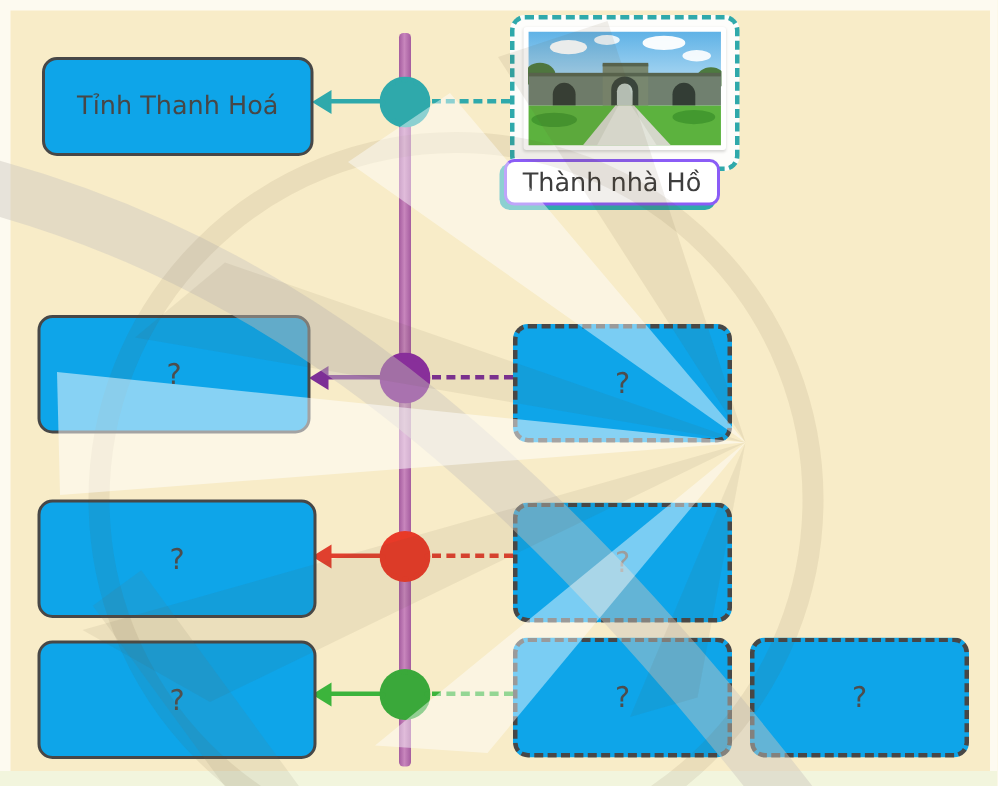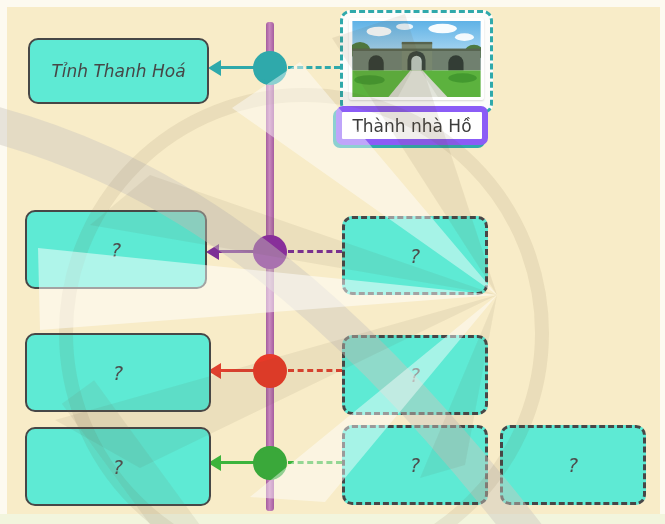--- a/index.html
+++ b/index.html
@@ -43,23 +43,23 @@
   .t-purple{border-color:#7d2f96;color:#7d2f96;}
   .t-red   {border-color:#e0402e;color:#e0402e;}
   .t-green {border-color:#3cb43c;color:#3cb43c;}
   .arrow-head.t-teal  {border-right-color:#2fa9ab;border-top-color:transparent;border-bottom-color:transparent;}
   .arrow-head.t-purple{border-right-color:#7d2f96;border-top-color:transparent;border-bottom-color:transparent;}
   .arrow-head.t-red   {border-right-color:#e0402e;border-top-color:transparent;border-bottom-color:transparent;}
   .arrow-head.t-green {border-right-color:#3cb43c;border-top-color:transparent;border-bottom-color:transparent;}
 
   
   .box{
-    position:absolute;background:#5eead4;border-radius:10px;z-index:10;
+    position:absolute;background:#0ea5e9;border-radius:10px;z-index:10;
     display:flex;align-items:center;justify-content:center;
-    color:#474747;font-size:17px;text-align:center;font-style:italic;
+    color:#474747;font-size:17px;text-align:center;
   }
   .box.solid{border:2px solid;}
   .box.dashed{border:3px dashed;}
   .b-teal-light  {border-color:#a8d6ce;}
   .b-purple-light{border-color:#c9a2d6;}
   .b-red-light   {border-color:#e8816c;}
   .b-green-light {border-color:#6bc36b;}
   .b-purple{border-color:#8d2da3;}
   .b-red   {border-color:#df3e2d;}
   .b-green {border-color:#3cb43c;}
@@ -68,21 +68,21 @@
   
   .img-card{
     position:absolute;left:340px;top:10px;width:147px;height:98px;
     border:3px dashed #2fa9ab;border-radius:10px;background:#fdfdfb;z-index:10;
     display:flex;align-items:flex-start;justify-content:center;
   }
   .photo{margin-top:5px;background:#ffffff;padding:3px;border-radius:2px;
          box-shadow:0 1px 2px rgba(0,0,0,0.15);font-size:0;line-height:0;}
   .caption-box{
     position:absolute;left:336px;top:106px;width:140px;height:27px;z-index:15;
-    background:#ffffff;border:6px solid #8b5cf6;border-radius:7px;
+    background:#ffffff;border:2px solid #8b5cf6;border-radius:7px;
     box-shadow:-3px 3px 0 #2fa9ab;
     display:flex;align-items:center;justify-content:center;
     font-size:17px;color:#3d3d3d;
   }
 </style>
 </head>
 <body>
 
 <div class="canvas">
 

